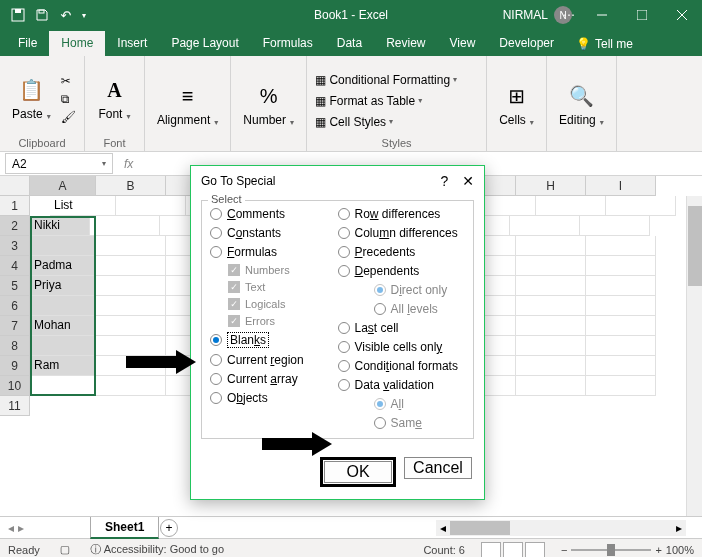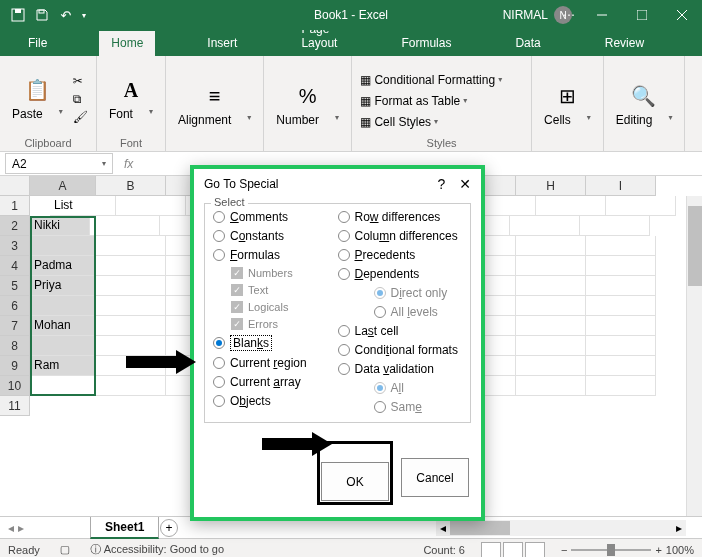--- a/index.html
+++ b/index.html
@@ -11,33 +11,33 @@
 .titlebar .qat .icon { width: 16px; height: 16px; display: flex; align-items: center; justify-content: center; fill: #fff; font-size: 13px; }
 .titlebar .title { position: absolute; left: 50%; transform: translateX(-50%); font-size: 12px; }
 .titlebar .user { position: absolute; right: 130px; display: flex; align-items: center; gap: 6px; }
 .titlebar .avatar { width: 18px; height: 18px; border-radius: 50%; background: #888; color: #fff; display: flex; align-items: center; justify-content: center; font-size: 10px; }
 .titlebar .win-controls { position: absolute; right: 0; display: flex; }
 .titlebar .win-controls div { width: 40px; height: 30px; display: flex; align-items: center; justify-content: center; }
 .titlebar .win-controls svg { stroke: #fff; fill: none; }
 .titlebar .ribbon-toggle { position: absolute; right: 140px; width: 30px; display: flex; align-items: center; justify-content: center; }
 
 
-.ribbontabs { height: 26px; background: #217346; display: flex; align-items: flex-end; color: #fff; padding-left: 16px; gap: 40px; }
+.ribbontabs { height: 26px; background: #217346; display: flex; align-items: flex-end; color: #fff; padding-left: 6px; }
 .ribbontabs .tab { padding: 5px 12px 6px; cursor: pointer; font-size: 12px; }
 .ribbontabs .tab.active { background: #f3f2f1; color: #217346; }
 .ribbontabs .tellme { display: flex; align-items: center; gap: 4px; padding: 5px 10px; }
 
 
 .ribbon { height: 96px; background: #f3f2f1; border-bottom: 1px solid #d4d4d4; display: flex; }
 .rgroup { border-right: 1px solid #d4d4d4; padding: 4px 8px 2px; display: flex; flex-direction: column; justify-content: space-between; min-width: 60px; }
 .rgroup .label { text-align: center; color: #666; font-size: 11px; }
 .rgroup .body { flex: 1; display: flex; align-items: center; justify-content: center; gap: 6px; }
 .bigbtn { display: flex; flex-direction: column; align-items: center; gap: 3px; padding: 2px 4px; }
 .bigbtn .bicon { width: 28px; height: 28px; display: flex; align-items: center; justify-content: center; font-size: 20px; }
-.bigbtn .blabel { font-size: 12px; display: flex; align-items: flex-start; gap: 16px; }
+.bigbtn .blabel { font-size: 12px; display: flex; align-items: flex-end; gap: 4px; }
 .smallcol { display: flex; flex-direction: column; gap: 4px; }
 .smallbtn { display: flex; align-items: center; gap: 3px; font-size: 12px; }
 .chev { font-size: 8px; color: #666; }
 
 
 .fbar { height: 24px; border-bottom: 1px solid #d4d4d4; display: flex; align-items: center; }
 .namebox { width: 108px; height: 21px; border: 1px solid #ccc; margin: 0 5px; padding: 2px 6px; display: flex; align-items: center; justify-content: space-between; font-size: 12px; }
 .fbar .fx { padding: 0 6px; color: #888; font-style: italic; }
 
 
@@ -70,38 +70,38 @@
 .statusbar { height: 22px; background: #f3f2f1; border-top: 1px solid #ccc; display: flex; align-items: center; padding: 0 8px; font-size: 11px; color: #444; justify-content: space-between; }
 .statusbar .left { display: flex; gap: 20px; align-items: center; }
 .statusbar .right { display: flex; gap: 16px; align-items: center; }
 .viewbtns { display: flex; gap: 2px; }
 .viewbtn { width: 20px; height: 16px; border: 1px solid #aaa; background: #fff; }
 .zoom { display: flex; align-items: center; gap: 4px; }
 .zslider { width: 80px; height: 2px; background: #aaa; position: relative; }
 .zslider .zthumb { width: 8px; height: 12px; background: #888; position: absolute; top: -5px; left: 36px; }
 
 
-.dialog { position: absolute; left: 190px; top: 165px; width: 295px; background: #fff; border: 4px solid #22c55e; box-shadow: 0 4px 16px rgba(0,0,0,0.3); }
+.dialog { position: absolute; left: 190px; top: 165px; width: 295px; background: #fff; border: 1px solid #22c55e; box-shadow: 0 4px 16px rgba(0,0,0,0.3); }
 .dtitle { height: 30px; display: flex; align-items: center; justify-content: space-between; padding: 0 10px; font-size: 12px; }
 .dtitle .dright { display: flex; gap: 14px; font-size: 14px; }
 .fieldset { margin: 4px 10px 10px; border: 1px solid #ccc; padding: 6px 8px 8px; position: relative; }
 .fieldset .legend { position: absolute; top: -8px; left: 6px; background: #fff; padding: 0 3px; font-size: 11px; color: #555; }
 .cols2 { display: flex; }
 .col { flex: 1; display: flex; flex-direction: column; gap: 5px; }
 .radio { display: flex; align-items: center; gap: 5px; font-size: 12px; }
 .radio.indent2 { padding-left: 36px; color: #888; }
 .radio.disabled { color: #888; }
 .radio .u { text-decoration: underline; }
 .check { display: flex; align-items: center; gap: 5px; font-size: 11px; color: #888; padding-left: 18px; }
 .check .box { width: 12px; height: 12px; background: #bbb; display: flex; align-items: center; justify-content: center; color: #fff; font-size: 9px; }
 .dotring { width: 12px; height: 12px; border: 1px solid #888; border-radius: 50%; display: flex; align-items: center; justify-content: center; }
 .dotring.checked::after { content: ''; width: 6px; height: 6px; background: #0078d4; border-radius: 50%; }
 .blanks-highlight { border: 1px dotted #000; padding: 0 2px; }
 .dbtns { display: flex; justify-content: flex-end; gap: 8px; padding: 8px 12px 12px; }
-.dbtn { min-width: 68px; height: 39px; border: 1px solid #888; background: #fdfdfd; font-size: 12px; margin-top: 17px; }
+.dbtn { min-width: 68px; height: 22px; border: 1px solid #888; background: #fdfdfd; font-size: 16px; }
 .okwrap { border: 3px solid #000; padding: 1px; }
 
 
 .arrow { position: absolute; pointer-events: none; }
 .arrow-shaft { background: #000; height: 12px; }
 .arrow-head { width: 0; height: 0; border-top: 12px solid transparent; border-bottom: 12px solid transparent; border-left: 20px solid #000; }
 .arrow1 { left: 126px; top: 350px; display: flex; align-items: center; }
 .arrow1 .arrow-shaft { width: 50px; }
 .arrow2 { left: 262px; top: 432px; display: flex; align-items: center; }
 .arrow2 .arrow-shaft { width: 50px; }
@@ -539,20 +539,24 @@
         <label class="radio indent2 disabled">
             <span class="dotring"></span>
             <span>All <span class="u">l</span>evels</span>
           </label>
         <label class="radio">
             <span class="dotring"></span>
             <span>La<span class="u">s</span>t cell</span>
           </label>
         <label class="radio">
             <span class="dotring"></span>
+            <span>Visible cells onl<span class="u">y</span></span>
+          </label>
+        <label class="radio">
+            <span class="dotring"></span>
             <span>Condi<span class="u">t</span>ional formats</span>
           </label>
         <label class="radio">
             <span class="dotring"></span>
             <span>Data <span class="u">v</span>alidation</span>
           </label>
         <label class="radio indent2 disabled">
             <span class="dotring checked" style="opacity:.5"></span>
             <span>A<span class="u">l</span>l</span>
           </label>

